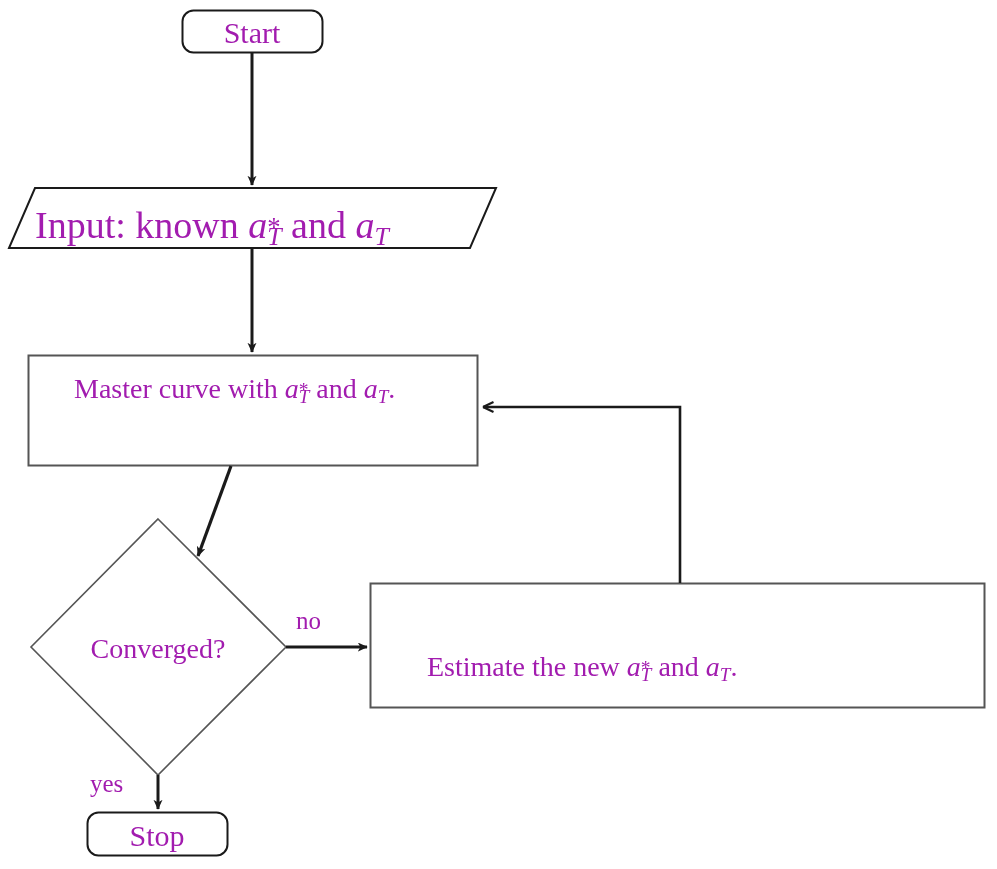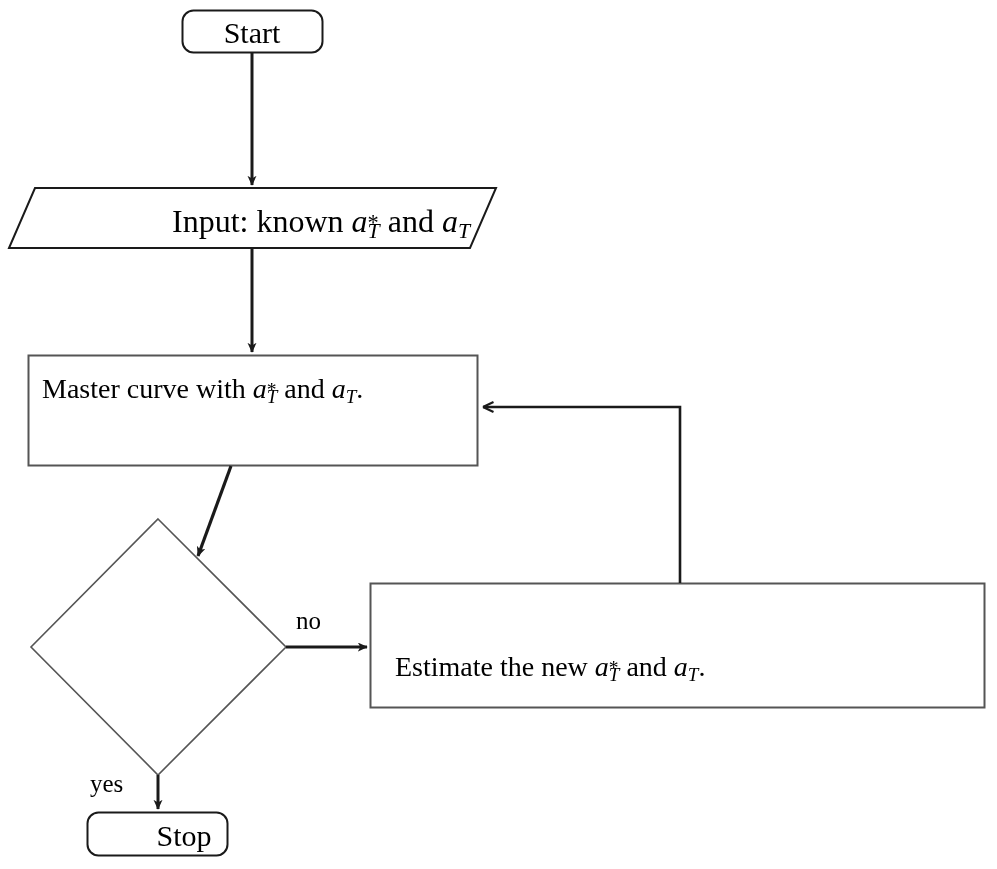--- a/index.html
+++ b/index.html
@@ -19,35 +19,36 @@
   #flow-svg {
     position: absolute;
     left: 0;
     top: 0;
     width: 997px;
     height: 869px;
   }
   .node-label {
     position: absolute;
     font-family: "Liberation Serif", "DejaVu Serif", serif;
-    color: #000000;
+    color: #a21caf;
     white-space: nowrap;
     line-height: 1.22;
   }
   .terminal-label {
     font-size: 30px;
     text-align: center;
   }
   .io-label {
-    font-size: 32px;
-    text-align: right;
+    font-size: 38px;
+    text-align: left;
   }
   .process-label {
     font-size: 28px;
     text-align: left;
+    margin-left: 32px;
   }
   .decision-label {
     font-size: 28px;
     text-align: center;
   }
   .edge-label {
     font-size: 25px;
     text-align: left;
   }
   .mvar {
@@ -119,26 +120,29 @@
   </div>
 
   <div class="node-label io-label" style="left:35px; top:202px; width:435px;">
     <span>Input: known </span><span class="mvar">a</span><span class="supsub"><span class="sup-over">*</span></span><span class="msub">T</span><span> and </span><span class="mvar">a</span><span class="msub">T</span>
   </div>
 
   <div class="node-label process-label" style="left:42px; top:372px; width:430px;">
     <span>Master curve with </span><span class="mvar">a</span><span class="supsub"><span class="sup-over">*</span></span><span class="msub">T</span><span> and </span><span class="mvar">a</span><span class="msub">T</span><span>.</span>
   </div>
 
+  <div class="node-label decision-label" style="left:38px; top:632px; width:240px;">
+    <span>Converged?</span>
+  </div>
 
   <div class="node-label process-label" style="left:395px; top:650px; width:580px;">
     <span>Estimate the new </span><span class="mvar">a</span><span class="supsub"><span class="sup-over">*</span></span><span class="msub">T</span><span> and </span><span class="mvar">a</span><span class="msub">T</span><span>.</span>
   </div>
 
-  <div class="node-label terminal-label" style="left:87px; top:818px; width:140px;margin-left:27px;">
+  <div class="node-label terminal-label" style="left:87px; top:818px; width:140px;">
     <span>Stop</span>
   </div>
 
   <div class="node-label edge-label" style="left:296px; top:606px; width:60px;">
     <span>no</span>
   </div>
 
   <div class="node-label edge-label" style="left:90px; top:769px; width:60px;">
     <span>yes</span>
   </div>

